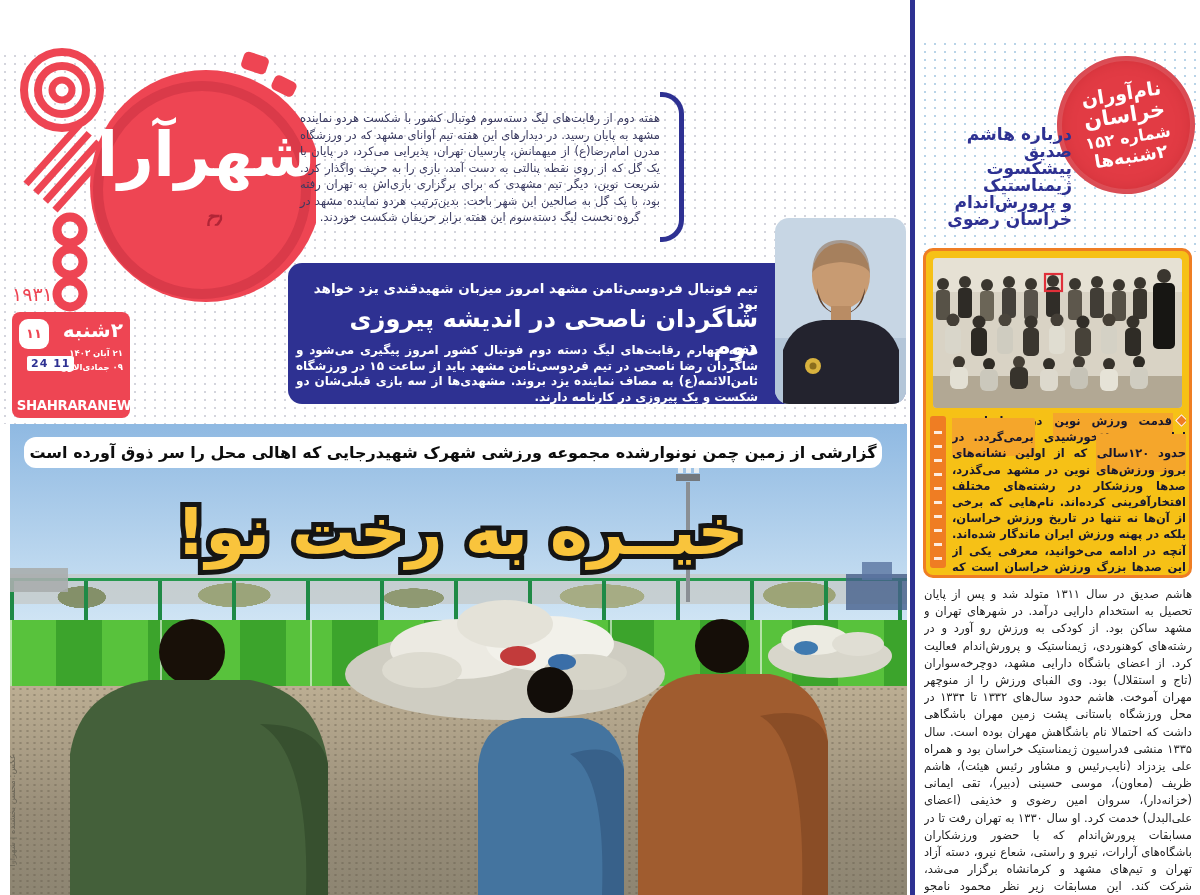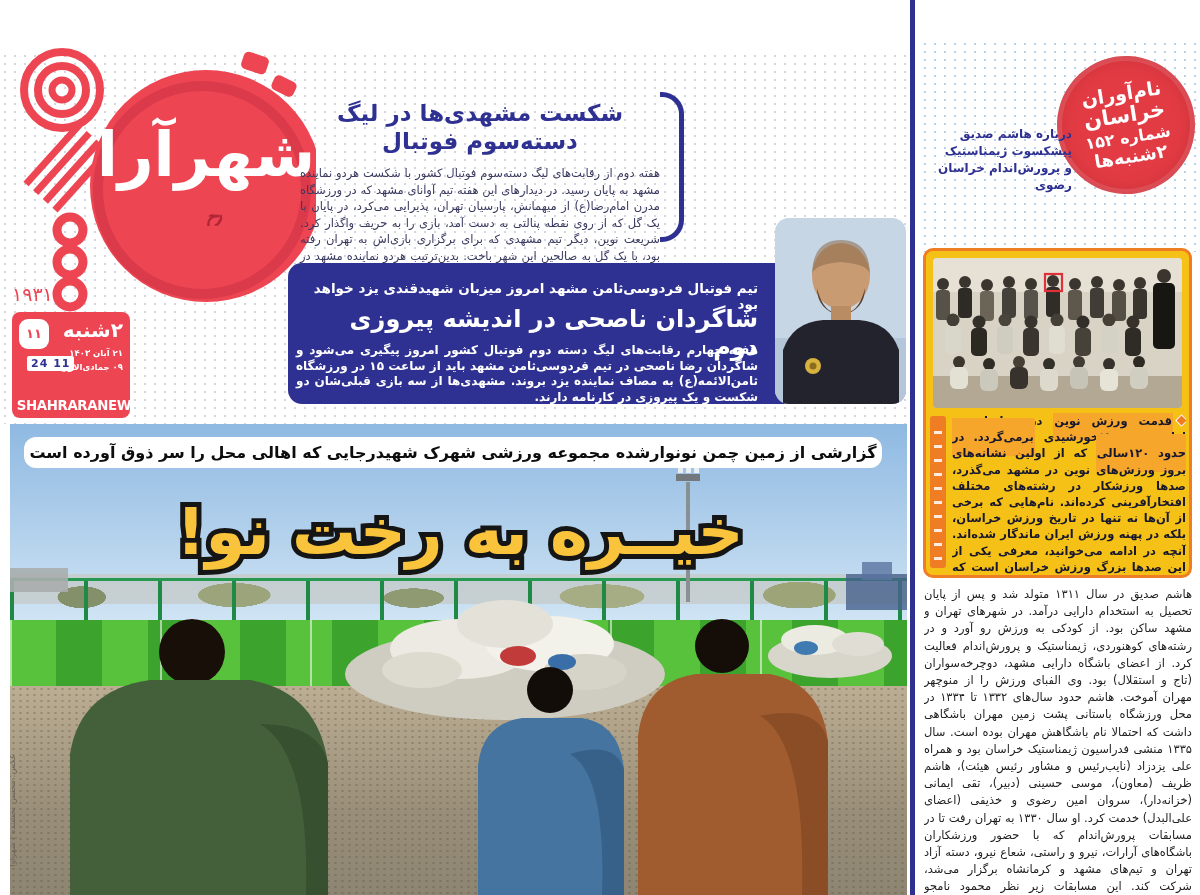--- a/index.html
+++ b/index.html
@@ -92,21 +92,21 @@
   .stamp { position:absolute; left:137px; top:56px; width:138px; height:138px; border-radius:50%;
     background:#e23b44; transform:rotate(-9deg);
     box-shadow: inset 0 0 0 5px rgba(255,255,255,.12), inset 0 0 18px rgba(120,0,10,.25);
     display:flex; flex-direction:column; justify-content:center; text-align:center; color:#fff;
     direction:rtl; }
   .stamp .s1 { font-size:19px; font-weight:bold; line-height:1.1; }
   .stamp .s2 { font-size:21px; font-weight:bold; line-height:1.15; }
   .stamp .s3 { font-size:16px; font-weight:bold; line-height:1.2; }
   .stamp .s4 { font-size:18px; font-weight:bold; line-height:1.15; }
   .rc-kicker { position:absolute; left:0; top:126px; width:152px; direction:rtl; text-align:right;
-    color:#2e3192; font-size:12px; font-weight:bold; line-height:17px; }
+    color:#2e3192; font-size:17px; font-weight:bold; line-height:17px; }
   .rc-headline { position:absolute; left:0; top:180px; width:270px; direction:rtl; text-align:right;
     color:#2b2f86; font-size:23px; font-weight:bold; line-height:29px; }
   .ybox { position:absolute; left:3px; top:248px; width:269px; height:330px; background:#f6c116;
     border:3px solid #ef7d23; border-radius:10px; overflow:hidden; }
   .ybox .photo { position:absolute; left:7px; top:7px; width:249px; height:150px; border-radius:4px;
     overflow:hidden; }
   .ybox .ribbon { position:absolute; left:4px; top:165px; width:16px; height:152px; background:#ef7d23;
     border-radius:3px;
     background-image:repeating-linear-gradient(0deg, rgba(255,255,255,.85) 0 3px, transparent 3px 14px);
     background-size:8px 100%; background-repeat:no-repeat; background-position:4px 6px; }
@@ -166,21 +166,20 @@
   <div class="datebox">
     <div class="badge">۱۱</div>
     <div class="weekday">۲شنبه</div>
     <div class="d1">۲۱ آبان ۱۴۰۳</div>
     <div class="d2">۰۹ جمادی‌الاول ۱۴۴۶</div>
     <div class="pages">24 11</div>
     <div class="site">SHAHRARANEWS.IR</div>
   </div>
 
   <div class="a1">
-    <h1>شکست مشهدی‌ها در لیگ دسته‌سوم فوتبال</h1>
     <p>هفته دوم از رقابت‌های لیگ دسته‌سوم فوتبال کشور با شکست هردو نماینده مشهد به پایان رسید. در دیدارهای این هفته تیم آوانای مشهد که در ورزشگاه مدرن امام‌رضا(ع) از میهمانش، پارسیان تهران، پذیرایی می‌کرد، در پایان با یک گل که از روی نقطه پنالتی به دست آمد، بازی را به حریف واگذار کرد. شریعت نوین، دیگر تیم مشهدی که برای برگزاری بازی‌اش به تهران رفته بود، با یک گل به صالحین این شهر باخت. بدین‌ترتیب هردو نماینده مشهد در گروه نخست لیگ دسته‌سوم این هفته برابر حریفان شکست خوردند.</p>
   </div>
   <div class="bracket"></div>
 
   <div class="a2">
     <div class="kicker">تیم فوتبال فردوسی‌ثامن مشهد امروز میزبان شهیدقندی یزد خواهد بود</div>
     <h2>شاگردان ناصحی در اندیشه پیروزی دوم</h2>
     <div class="body">هفته چهارم رقابت‌های لیگ دسته دوم فوتبال کشور امروز پیگیری می‌شود و شاگردان رضا ناصحی در تیم فردوسی‌ثامن مشهد باید از ساعت ۱۵ در ورزشگاه ثامن‌الائمه(ع) به مصاف نماینده یزد بروند. مشهدی‌ها از سه بازی قبلی‌شان دو شکست و یک پیروزی در کارنامه دارند.</div>
   </div>
   <div class="coach-photo">

